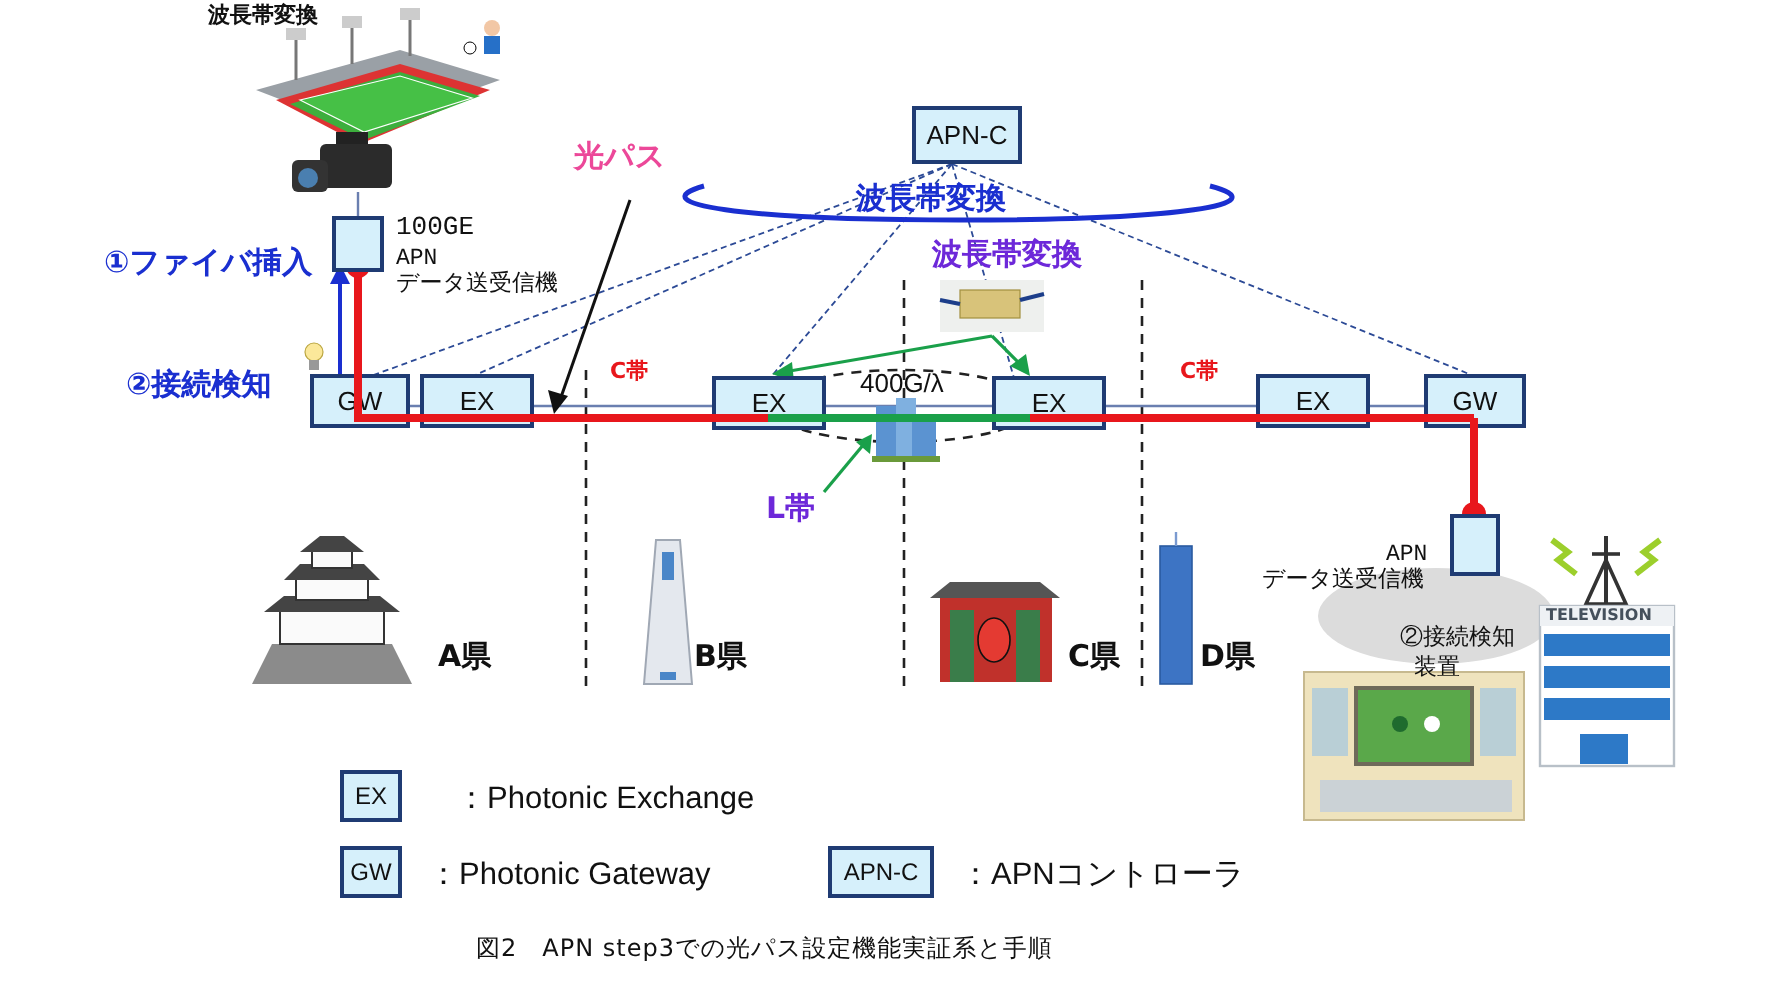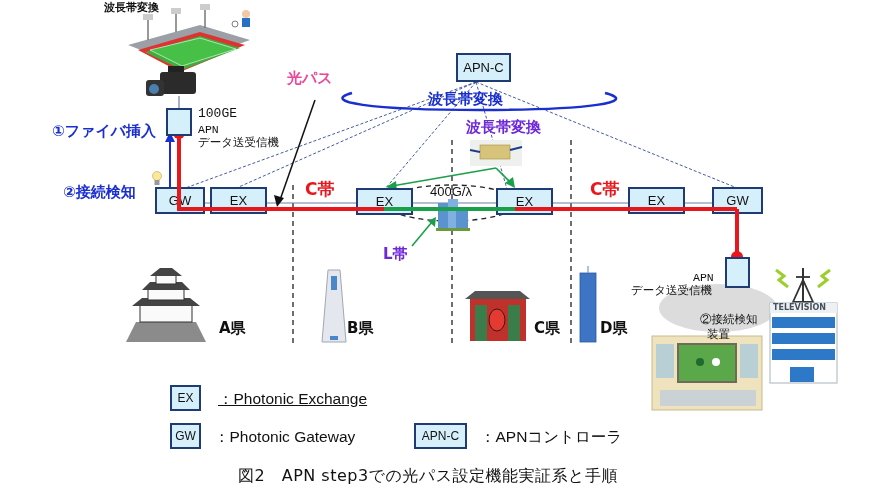--- a/index.html
+++ b/index.html
@@ -3,30 +3,30 @@
 <meta charset="utf-8">
 <style>
   html, body { margin:0; padding:0; background:#ffffff; }
   body { width:890px; height:500px; position:relative; overflow:hidden;
          font-family:"DejaVu Sans", "Liberation Sans", sans-serif; color:#111; }
   .node { position:absolute; background:#d6f0fb; border:2px solid #1f3b73; box-sizing:border-box;
           display:flex; align-items:center; justify-content:center; font-size:13px; color:#111;
           font-family:"Liberation Sans", sans-serif; }
   .lbl { position:absolute; white-space:nowrap; }
   .blue-b { color:#1a2fd0; font-weight:bold; font-size:15px; }
-  .red-b { color:#e8171c; font-weight:bold; font-size:17px; }
+  .red-b { color:#e8171c; font-weight:bold; font-size:11px; }
   .green-b { color:#6d28d9; font-weight:bold; font-size:15px; }
   .black-b { color:#ec4899; font-weight:bold; font-size:15px; }
   .small { font-size:11.5px; line-height:13px; font-family:Liberation Mono, monospace;margin-top:14px; }
   .pref { font-size:15px; font-weight:bold; color:#111; }
   .legend-box { position:absolute; background:#d6f0fb; border:2px solid #1f3b73; box-sizing:border-box;
                 display:flex; align-items:center; justify-content:center; font-size:12px;
                 font-family:"Liberation Sans", sans-serif; }
   .legend-text { position:absolute; font-size:15.5px; font-family:"Liberation Sans", sans-serif; white-space:nowrap; }
-  .caption { position:absolute; font-size:16px; font-family:"DejaVu Sans", sans-serif; white-space:nowrap; letter-spacing:0.5px; }
+  .caption { position:absolute; font-size:12px; font-family:"DejaVu Sans", sans-serif; white-space:nowrap; letter-spacing:0.5px; }
   svg { position:absolute; left:0; top:0; }
 </style>
 </head>
 <body>
 
 <svg width="890" height="500">
 
   <line x1="293" y1="185" x2="293" y2="345" stroke="#222" stroke-width="1.3" stroke-dasharray="5,4"></line>
   <line x1="452" y1="140" x2="452" y2="345" stroke="#222" stroke-width="1.3" stroke-dasharray="5,4"></line>
   <line x1="571" y1="140" x2="571" y2="345" stroke="#222" stroke-width="1.3" stroke-dasharray="5,4"></line>
@@ -210,19 +210,19 @@
 <div class="lbl small" style="left:700px;top:299px;">②接続検知</div>
 <div class="lbl small" style="left:707px;top:314px;">装置</div>
 <div class="lbl" style="left:773px;top:303px;font-size:8px;font-weight:bold;color:#45505c;">TELEVISION</div>
 
 <div class="lbl pref" style="left:219px;top:319px;">A県</div>
 <div class="lbl pref" style="left:347px;top:319px;">B県</div>
 <div class="lbl pref" style="left:534px;top:319px;">C県</div>
 <div class="lbl pref" style="left:600px;top:319px;">D県</div>
 
 <div class="legend-box" style="left:170px;top:385px;width:31px;height:26px;">EX</div>
-<div class="legend-text" style="left:218px;top:389px;text-decoration:underline;">：Photonic Exchange</div>
+<div class="legend-text" style="left:228px;top:389px;">：Photonic Exchange</div>
 <div class="legend-box" style="left:170px;top:423px;width:31px;height:26px;">GW</div>
 <div class="legend-text" style="left:214px;top:427px;">：Photonic Gateway</div>
 <div class="legend-box" style="left:414px;top:423px;width:53px;height:26px;">APN-C</div>
 <div class="legend-text" style="left:480px;top:427px;">：APNコントローラ</div>
 
 <div class="caption" style="left:238px;top:466px;">図2　APN step3での光パス設定機能実証系と手順</div>
 
 </body></html>

